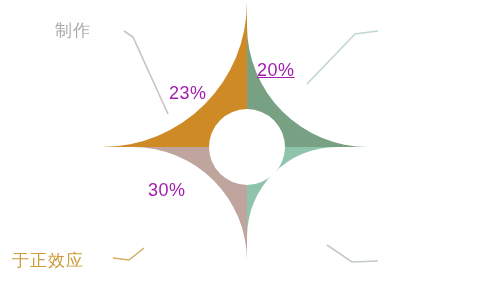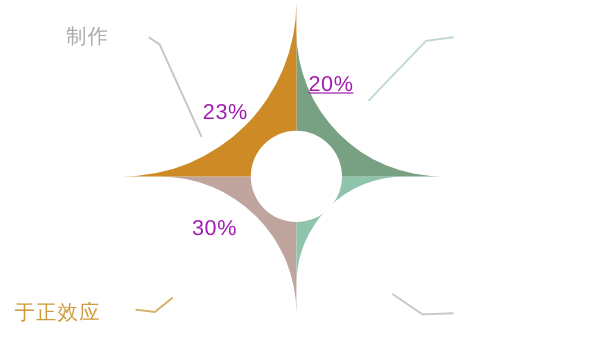--- a/index.html
+++ b/index.html
@@ -36,21 +36,21 @@
   .cat-label {
     position: absolute;
     font-size: 17px;
     font-weight: 400;
     white-space: nowrap;
     letter-spacing: 1px;
     font-family: Liberation Sans, sans-serif;
   }
   #pct-top-left   { left: 169px; top: 83px; }
   #pct-top-right  { left: 257px; top: 60px; text-decoration: underline; }
-  #pct-bottom-left{ left: 160px; top: 180px; }
+  #pct-bottom-left{ left: 148px; top: 180px; }
   #pct-bottom-right{ left: 272px; top: 179px; }
 
   #cat-top-left    { left: 55px;  top: 19px;  color: #ABABA9; }
   #cat-top-right   { left: 388px; top: 19px;  color: #8FC4AC; }
   #cat-bottom-left { left: 12px;  top: 249px; color: #CE9A3C; }
   #cat-bottom-right{ left: 387px; top: 249px; color: #8AA490; }
 </style>
 </head>
 <body>
 

